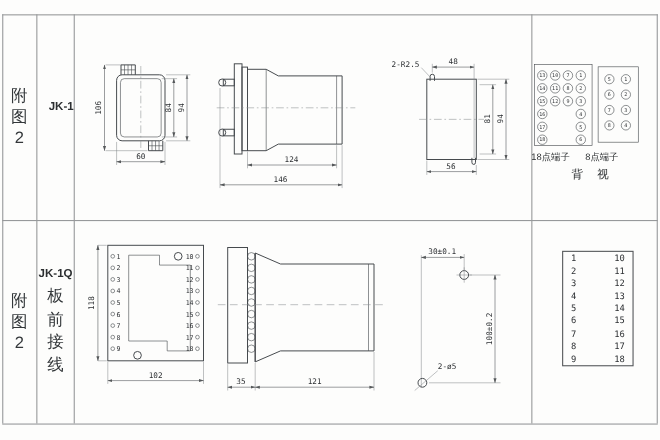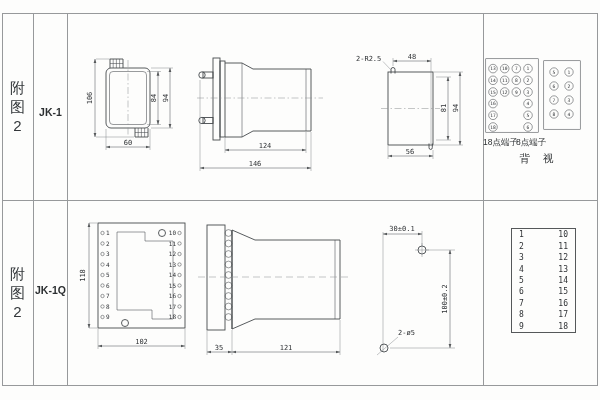--- a/index.html
+++ b/index.html
@@ -37,29 +37,30 @@
   <div class="hline" style="left:2px;top:385px;width:596px;"></div>
   <div class="vline" style="left:2px;top:13px;height:372px;"></div>
   <div class="vline" style="left:33px;top:13px;height:372px;"></div>
   <div class="vline" style="left:67px;top:13px;height:372px;"></div>
   <div class="vline" style="left:483px;top:13px;height:372px;"></div>
   <div class="vline" style="left:597px;top:13px;height:372px;"></div>
 
   <div class="cell" style="left:2px;top:13px;width:31px;height:187px;">
     <div class="cjk-v">附图2</div>
   </div>
-  <div class="cell" style="left:34px;top:21px;width:33px;height:187px;">
+  <div class="cell" style="left:34px;top:6px;width:33px;height:187px;align-items:flex-end;">
     <div class="model">JK-1</div>
   </div>
 
   <div class="cell" style="left:2px;top:200px;width:31px;height:185px;">
     <div class="cjk-v">附图2</div>
   </div>
   <div class="cell" style="left:34px;top:200px;width:33px;height:185px;">
     <div class="model">JK-1Q</div>
+    <div class="cjk-v wiring">板前接线</div>
   </div>
 
   <svg style="left:85px;top:36px;" width="110" height="132" viewBox="0 0 110 132">
     <defs>
         <marker id="arA" viewBox="0 0 10 10" refX="9.5" refY="5" markerWidth="8" markerHeight="8" orient="auto-start-reverse">
           <path d="M0,1.8 L10,5 L0,8.2 Z" fill="#55585a"></path>
         </marker>
       </defs>
     <rect class="dwg" x="21" y="32" width="44" height="60" rx="5"></rect>
     <rect class="thin" x="24.5" y="35.5" width="37" height="53" rx="3.5"></rect>
@@ -198,21 +199,21 @@
         <text class="cnum" x="11" y="41.6" text-anchor="middle">7</text>
       <circle class="thin" cx="26" cy="40" r="4.2"></circle>
         <text class="cnum" x="26" y="41.6" text-anchor="middle">3</text>
       <circle class="thin" cx="11" cy="54" r="4.2"></circle>
         <text class="cnum" x="11" y="55.6" text-anchor="middle">8</text>
       <circle class="thin" cx="26" cy="54" r="4.2"></circle>
         <text class="cnum" x="26" y="55.6" text-anchor="middle">4</text>
     </g>
   </svg>
   <div class="cap" style="left:483px;top:137px;width:58px;">18点端子</div>
-  <div class="cap" style="left:516px;top:137px;width:46px;">8点端子</div>
+  <div class="cap" style="left:532px;top:137px;width:46px;">8点端子</div>
   <div class="viewlab" style="left:483px;top:152px;width:112px;">背 视</div>
 
   <svg style="left:72px;top:216px;" width="126" height="138" viewBox="0 0 126 138">
     <defs>
         <marker id="arD" viewBox="0 0 10 10" refX="9.5" refY="5" markerWidth="8" markerHeight="8" orient="auto-start-reverse">
           <path d="M0,1.8 L10,5 L0,8.2 Z" fill="#55585a"></path>
         </marker>
       </defs>
     <rect class="dwg" x="26" y="7" width="87" height="105"></rect>
     <path class="thin" d="M45,16 H73 V25 H101 V103 H80 V94 H45 Z"></path>

